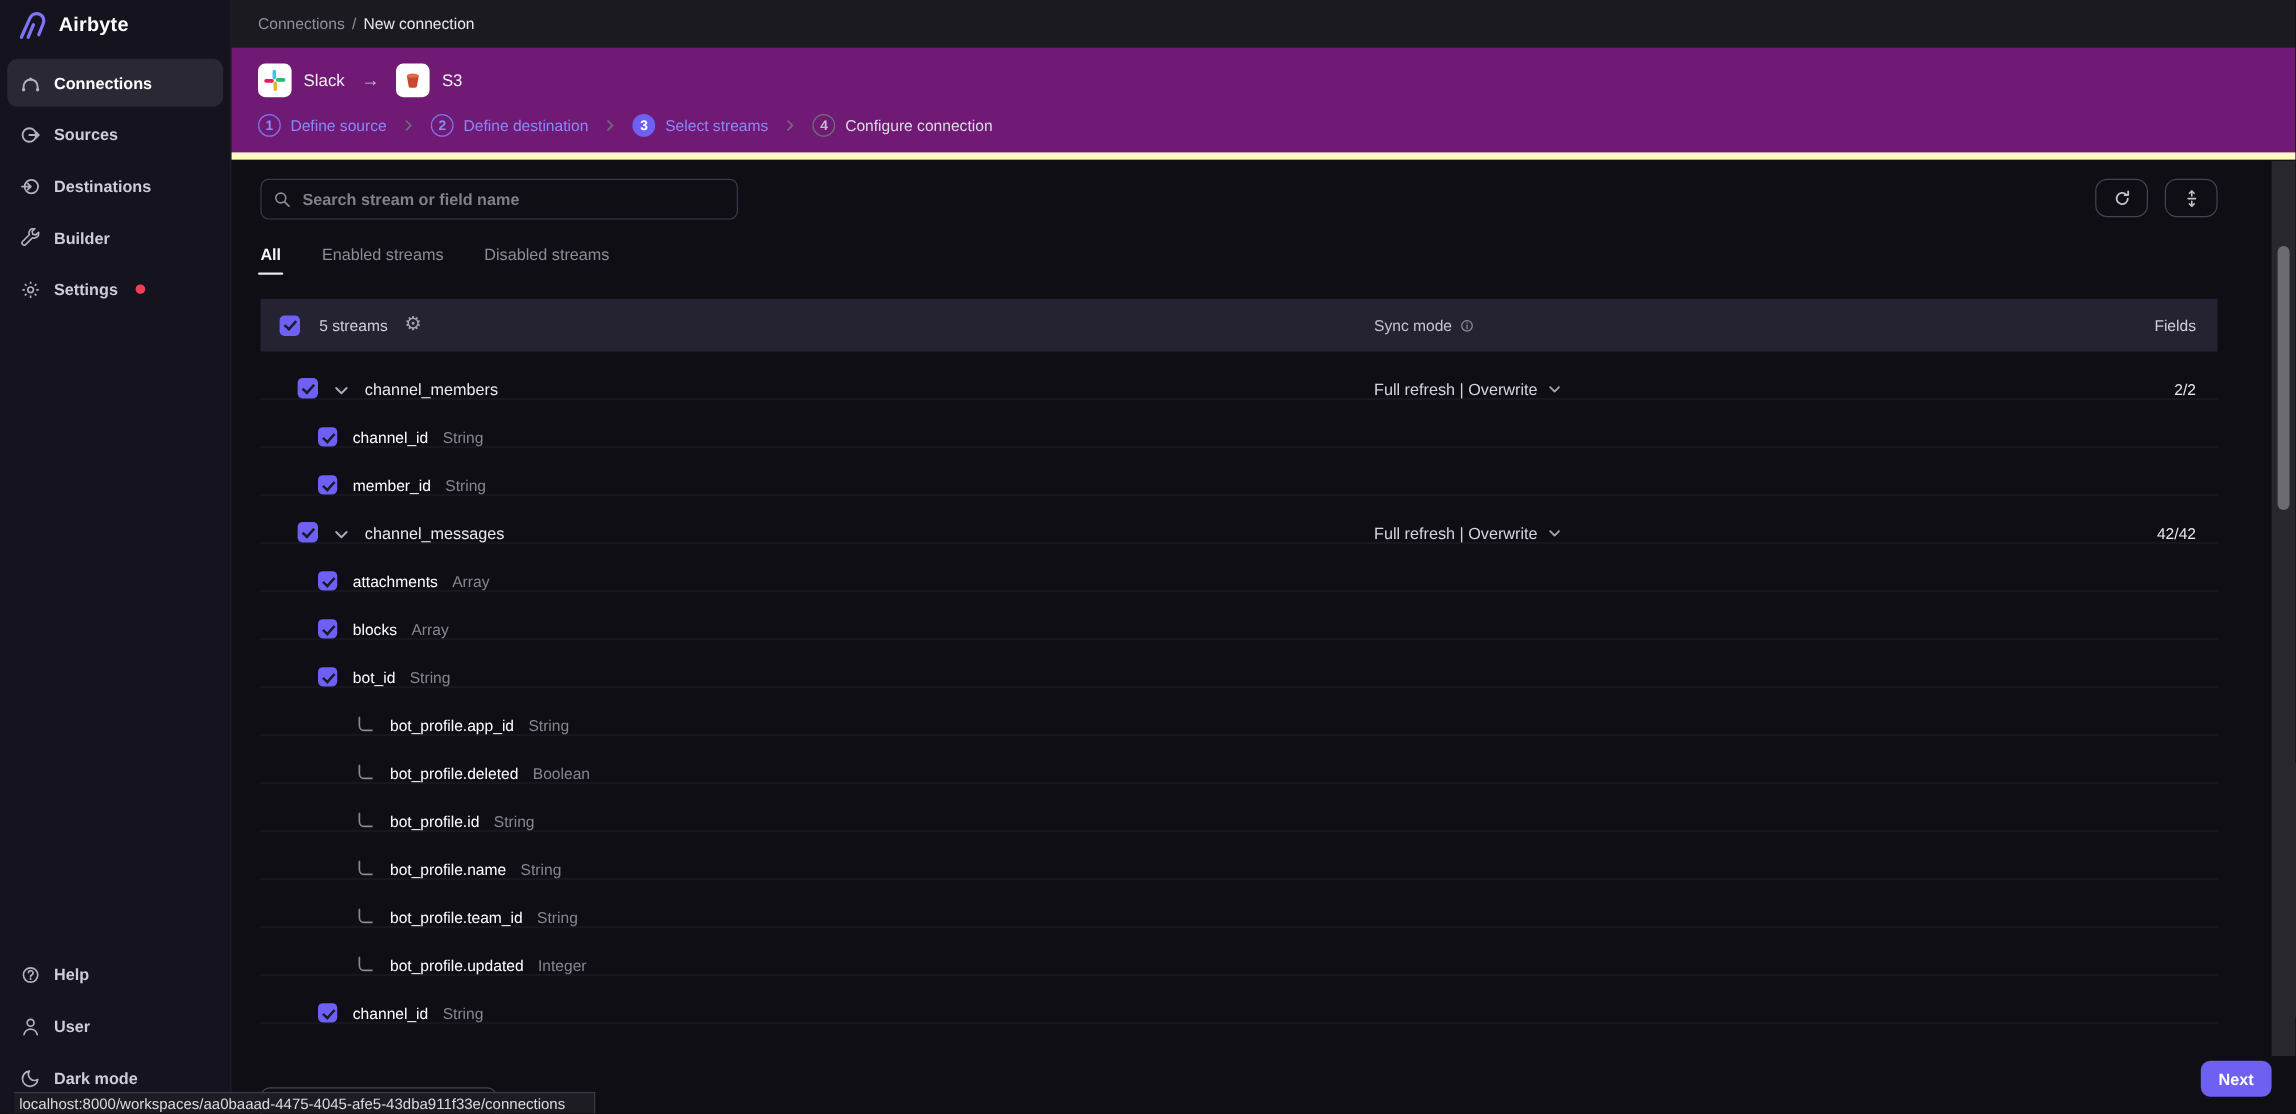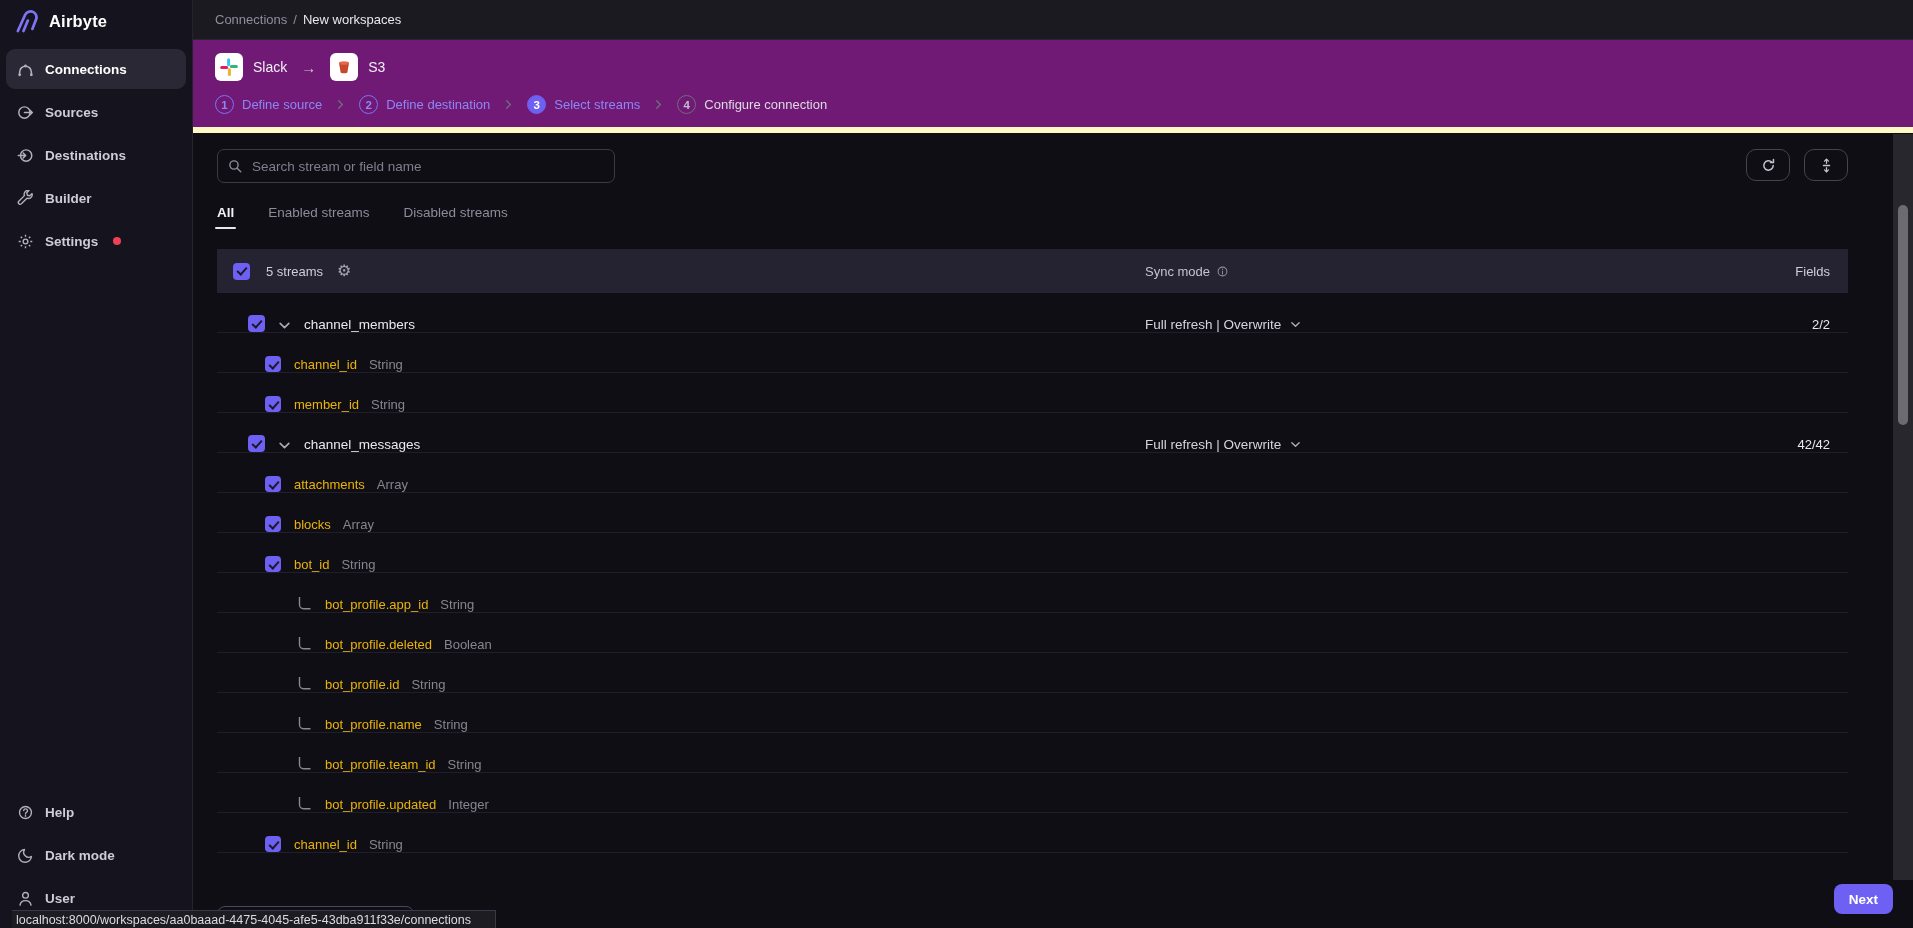--- a/index.html
+++ b/index.html
@@ -49,21 +49,21 @@
   .step-sep { color:#6f6c7a; width:11px; height:11px; }
 
   
   .content { position:absolute; top:134px; bottom:58px; left:0; right:0; background:#0f0e14; }
   .content-inner { margin-left:24px; width:1631px; }
   .search-row { padding-top:15px; display:flex; justify-content:space-between; align-items:flex-start; }
   .search-box { width:398px; height:34px; border:1px solid #3c3949; border-radius:7px;
     display:flex; align-items:center; gap:9px; padding:0 10px; }
   .search-box svg { width:15px; height:15px; color:#8e8b99; flex:none; }
   .search-box input { background:transparent; border:none; outline:none; color:#fdba74;
-    font-size:13.5px; width:100%; font-family:"Liberation Sans", sans-serif; }
+    font-size:13.5px; width:100%; font-family:"Liberation Sans", sans-serif;font-weight:bold; }
   .search-box input::placeholder { color:#817e8e; }
   .icon-btns { display:flex; gap:14px; }
   .icon-btn { width:44px; height:32px; border:1px solid #454252; border-radius:10px;
     display:flex; align-items:center; justify-content:center; cursor:pointer; background:transparent; }
   .icon-btn svg { width:15px; height:15px; color:#c5c2ce; }
 
   .tabs { margin-top:22px; display:flex; gap:34px; font-size:13.5px; }
   .tab { color:#8e8b99; padding-bottom:9px; cursor:pointer; position:relative; }
   .tab.active { color:#f4f3f7; font-weight:700; }
   .tab.active::after { content:""; position:absolute; left:-2px; right:-2px; bottom:0;
@@ -82,21 +82,21 @@
   .row.stream { padding-left:31px; }
   .row.field  { padding-left:48px; }
   .row.nested { padding-left:78px; }
   .cb { width:17px; height:17px; border-radius:4px; background:#6d60f2; position:relative;
     flex:none; cursor:pointer; }
   .cb::after { content:""; position:absolute; left:5.5px; top:2.5px; width:4px; height:8px;
     border-right:2px solid #1b1927; border-bottom:2px solid #1b1927; transform:rotate(42deg); }
   .cb.sm { width:16px; height:16px; }
   .chev { margin-left:13px; width:13px; height:13px; color:#aca9b8; cursor:pointer; flex:none; }
   .stream-name { margin-left:13px; font-size:13.5px; font-weight:500; color:#eae8f0; }
-  .field-name { margin-left:13px; font-size:13px; color:#eab308; }
+  .field-name { margin-left:13px; font-size:13px; color:#ffffff; }
   .dtype { margin-left:12px; font-size:13px; color:#87848f; }
   .tree { width:16px; height:15px; color:#8a8794; flex:none; }
   .nested .field-name { margin-left:14px; }
   .sync-cell { position:absolute; left:928px; display:flex; align-items:center; gap:9px;
     color:#d6d3de; font-size:13.5px; cursor:pointer; }
   .sync-cell svg { width:11px; height:11px; color:#a9a6b4; }
   .fields-cell { position:absolute; right:18px; font-size:13px; color:#e9e7ef; }
 
   
   .footer { position:absolute; left:0; right:0; bottom:0; height:58px; background:#0f0e14;
@@ -173,40 +173,40 @@
     <div class="sidebar-bottom">
       <div class="nav-item">
         <svg viewBox="0 0 16 16" fill="none" stroke="currentColor" stroke-width="1.3">
           <circle cx="8" cy="8" r="5.6"></circle>
           <path d="M6.3 6.2a1.8 1.8 0 1 1 2.4 1.9c-.5.2-.7.5-.7 1v.4" stroke-linecap="round"></path>
           <circle cx="8" cy="11.2" r="0.8" fill="currentColor" stroke="none"></circle>
         </svg>
         <span>Help</span>
       </div>
       <div class="nav-item">
-        <svg viewBox="0 0 16 16" fill="none" stroke="currentColor" stroke-width="1.3" stroke-linejoin="round">
-          <path d="M13.6 8.9A6 6 0 1 1 7.1 2.4a4.7 4.7 0 0 0 6.5 6.5z"></path>
-        </svg>
-        <span>Dark mode</span>
-      </div>
-      <div class="nav-item">
         <svg viewBox="0 0 16 16" fill="none" stroke="currentColor" stroke-width="1.3" stroke-linecap="round">
           <circle cx="8" cy="5" r="2.7"></circle>
           <path d="M2.8 14.3a5.3 5.3 0 0 1 10.4 0"></path>
         </svg>
         <span>User</span>
+      </div>
+      <div class="nav-item">
+        <svg viewBox="0 0 16 16" fill="none" stroke="currentColor" stroke-width="1.3" stroke-linejoin="round">
+          <path d="M13.6 8.9A6 6 0 1 1 7.1 2.4a4.7 4.7 0 0 0 6.5 6.5z"></path>
+        </svg>
+        <span>Dark mode</span>
       </div>
     </div>
   </div>
 
   <div class="main">
     <div class="topbar">
       <span class="crumb">Connections</span>
       <span class="crumb-sep">/</span>
-      <span class="crumb-current">New workspaces</span>
+      <span class="crumb-current">New connection</span>
     </div>
 
     <div class="conn-header">
       <div class="peer-row">
         <span class="peer-icon">
           <svg viewBox="0 0 20 20">
             <rect x="8.1" y="1.2" width="3" height="8" rx="1.5" fill="#36C5F0"></rect>
             <rect x="10.9" y="8.1" width="8" height="3" rx="1.5" fill="#2EB67D"></rect>
             <rect x="8.9" y="10.9" width="3" height="8" rx="1.5" fill="#ECB22E"></rect>
             <rect x="1.2" y="8.9" width="8" height="3" rx="1.5" fill="#E01E5A"></rect>

